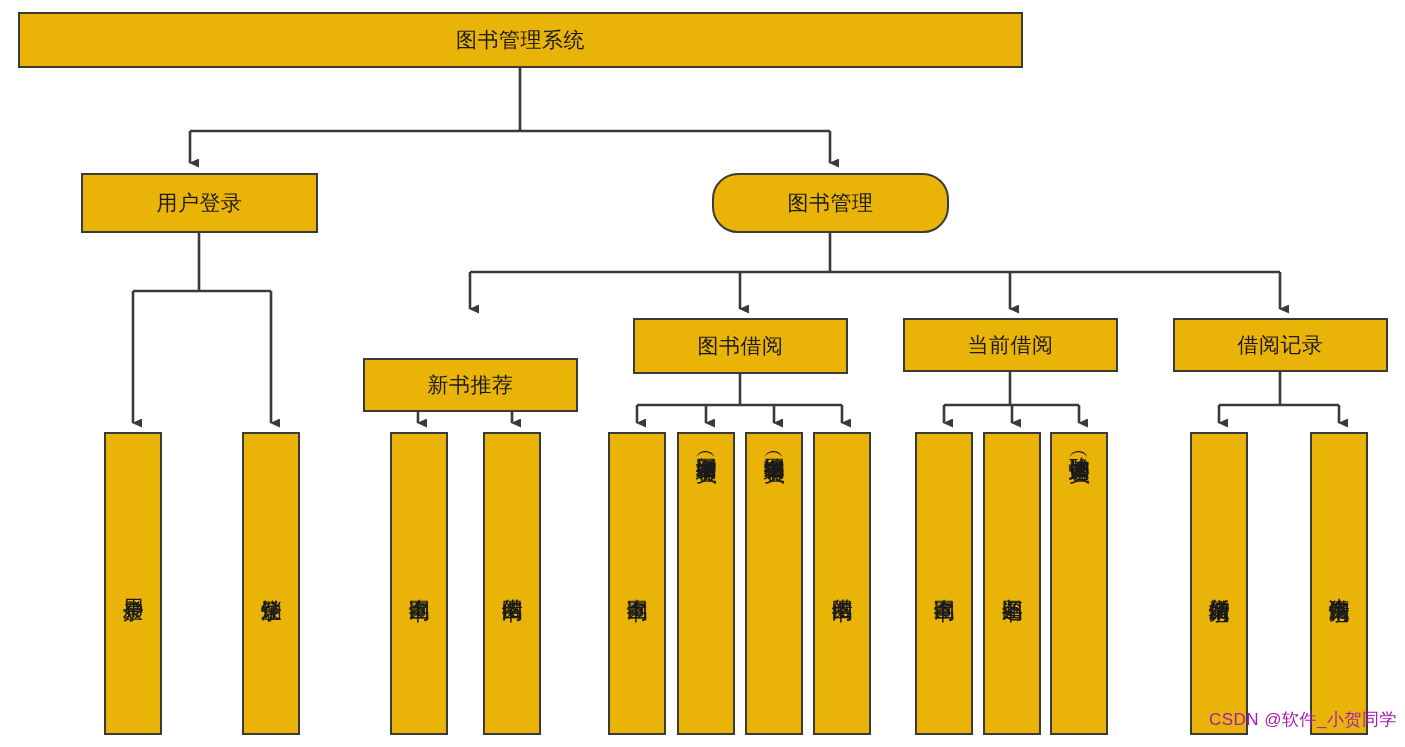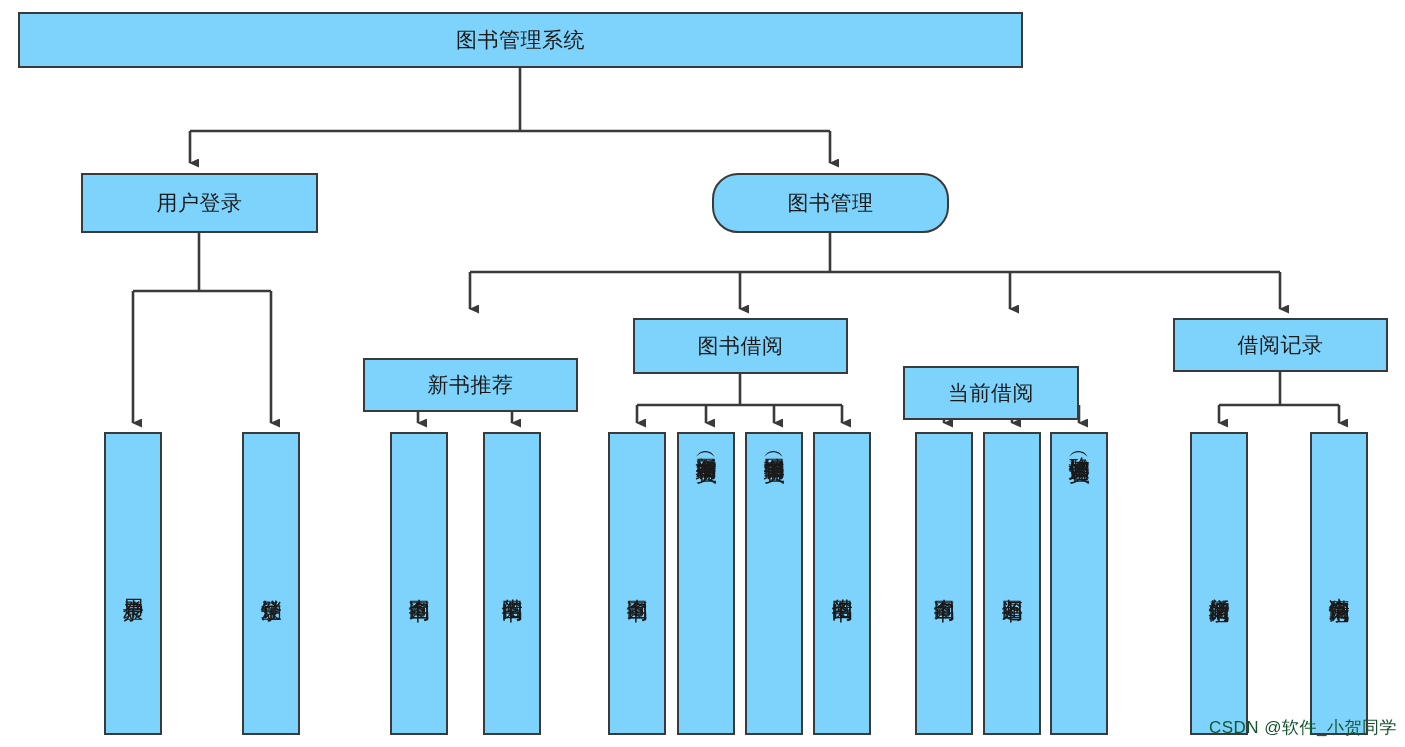--- a/index.html
+++ b/index.html
@@ -22,21 +22,21 @@
     left: 0;
     top: 0;
     width: 1405px;
     height: 747px;
     pointer-events: none;
   }
   .node {
     position: absolute;
     box-sizing: border-box;
     border: 2px solid #3a3a3a;
-    background: #7dd3fc;
+    background: #eab308;
     display: flex;
     align-items: center;
     justify-content: center;
     color: #1a1a1a;
   }
   .node-label {
     font-size: 21px;
     line-height: 1.15;
     letter-spacing: 0.5px;
     white-space: nowrap;
@@ -55,23 +55,23 @@
     white-space: normal;
     max-height: 100%;
   }
   .node.vertical.midstart {
     align-items: center;
     padding-top: 0;
   }
   .watermark {
     position: absolute;
     right: 8px;
-    bottom: 8px;
+    bottom: 16px;
     font-size: 17px;
-    color: #14532d;
+    color: #a21caf;
     letter-spacing: 0.5px;
     white-space: nowrap;
   }
 </style>
 </head>
 <body>
 
 <div id="canvas">
 
   <svg class="edges" viewBox="0 0 1405 747">
@@ -134,21 +134,21 @@
   <div class="node" style="left:712px; top:173px; width:237px; height:60px;border-radius:26px;">
     <span class="node-label">图书管理</span>
   </div>
 
   <div class="node" style="left:363px; top:318px; width:215px; height:54px;margin-top:40px;">
     <span class="node-label">新书推荐</span>
   </div>
   <div class="node" style="left:633px; top:318px; width:215px; height:56px;">
     <span class="node-label">图书借阅</span>
   </div>
-  <div class="node" style="left:903px; top:318px; width:176px; height:54px;margin-top:48px;">
+  <div class="node" style="left:903px; top:318px; width:215px; height:54px;">
     <span class="node-label">当前借阅</span>
   </div>
   <div class="node" style="left:1173px; top:318px; width:215px; height:54px;">
     <span class="node-label">借阅记录</span>
   </div>
 
   <div class="node vertical midstart" style="left:104px; top:432px; width:58px; height:303px;">
     <span class="node-label">用户登录</span>
   </div>
   <div class="node vertical midstart" style="left:242px; top:432px; width:58px; height:303px;">

